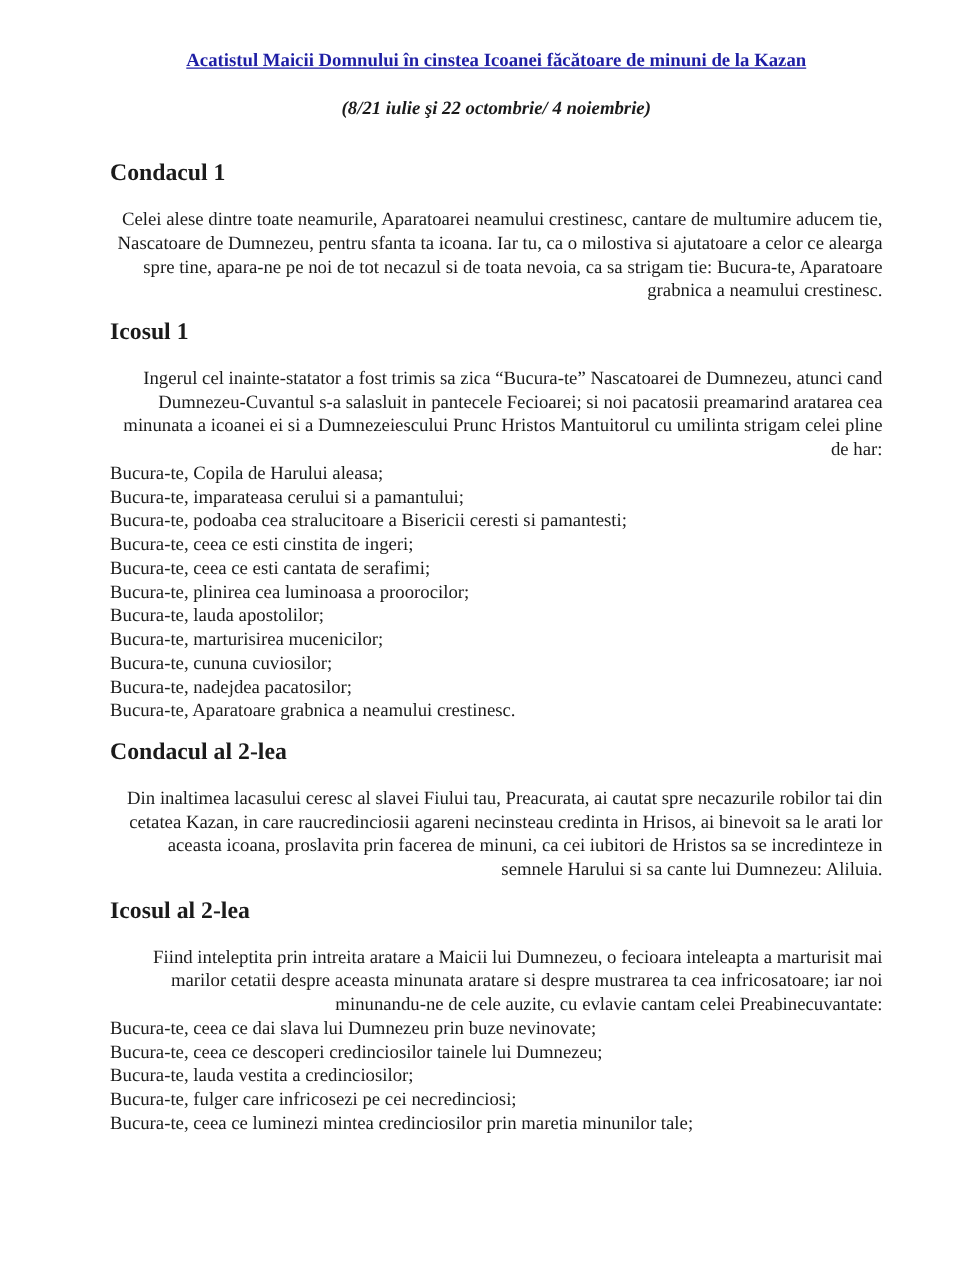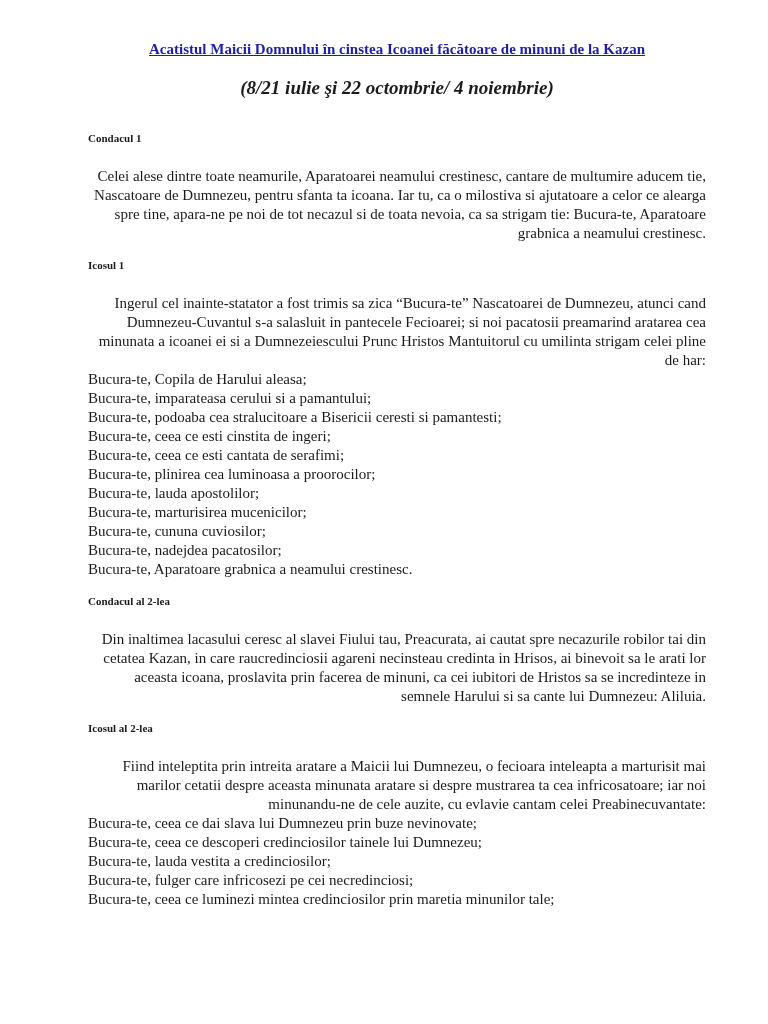--- a/index.html
+++ b/index.html
@@ -25,25 +25,25 @@
     font-weight:bold;
     color:var(--link);
     text-decoration:underline;
     cursor:pointer;
   }
   .subtitle{
     margin:19px 0 0 0;
     text-align:center;
     font-weight:bold;
     font-style:italic;
-    font-size:19px;
+    font-size:15px;
   }
   section{margin:0;}
   .sec-heading{
-    font-size:11px;
+    font-size:19px;
     font-weight:bold;
     margin:13px 0 19px 0;
   }
   section:first-child .sec-heading{margin-top:32px;}
   .body-par{margin:0;text-align:right;}
   .chant{margin:0;}
 </style>
 </head>
 <body>
 

